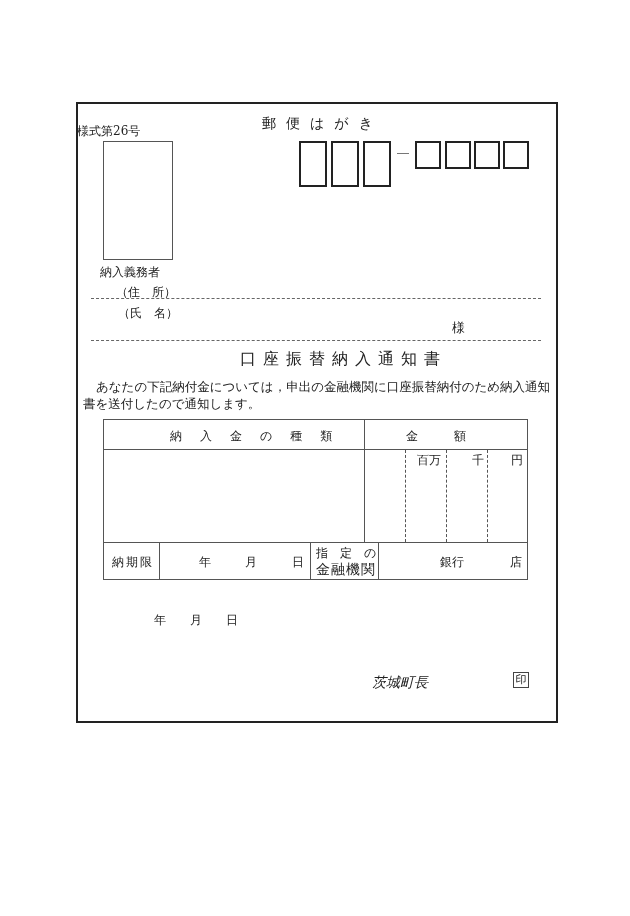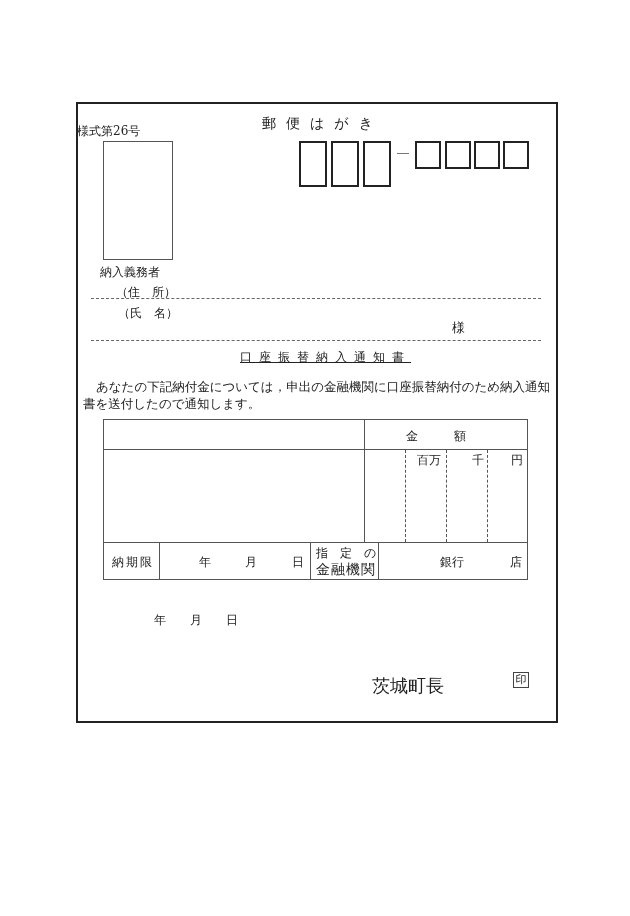--- a/index.html
+++ b/index.html
@@ -10,21 +10,21 @@
   .frame{left:76px;top:102px;width:478px;height:617px;border:2px solid #222;box-sizing:content-box;}
   .postcard-title{left:262px;top:115px;font-size:14px;letter-spacing:10px;}
   .stamp-box{left:103px;top:141px;width:68px;height:117px;border:1px solid #555;}
   .zip{position:absolute;border:2px solid #222;background:#fff;box-sizing:border-box;}
   .zip.big{width:28px;height:46px;top:141px;}
   .zip.small{width:26px;height:28px;top:141px;}
   .zip-dash{left:397px;top:153px;width:12px;height:1px;background:#777;}
   .label{font-size:12px;}
   .dotline{left:91px;width:450px;height:0;border-top:1px dashed #666;}
   .sama{left:452px;top:319px;font-size:13px;}
-  .doc-title{left:240px;top:349px;font-size:12px;letter-spacing:7px;text-decoration:underline;}
+  .doc-title{left:240px;top:349px;font-size:16px;letter-spacing:7px;}
   .body-text{left:83px;top:378px;width:470px;font-size:12.5px;line-height:17px;text-indent:13px;}
   .table{left:103px;top:419px;width:425px;height:161px;border:1px solid #555;box-sizing:border-box;}
   .hl{position:absolute;height:0;border-top:1px solid #555;}
   .vl{position:absolute;width:0;border-left:1px solid #555;}
   .vd{position:absolute;width:0;border-left:1px dashed #555;}
   .cell-text{position:absolute;font-size:12px;white-space:nowrap;}
   .seal{left:513px;top:672px;width:14px;height:14px;border:1px solid #444;font-size:11px;line-height:14px;text-align:center;}
 </style>
 </head>
 <body>
@@ -62,20 +62,21 @@
   <div class="hl" style="left:0;top:29px;width:423px;"></div>
   <div class="hl" style="left:0;top:122px;width:423px;"></div>
   <div class="vl" style="left:260px;top:0;height:122px;"></div>
   <div class="vd" style="left:301px;top:30px;height:92px;"></div>
   <div class="vd" style="left:342px;top:30px;height:92px;"></div>
   <div class="vd" style="left:383px;top:30px;height:92px;"></div>
   <div class="vl" style="left:55px;top:122px;height:38px;"></div>
   <div class="vl" style="left:206px;top:122px;height:38px;"></div>
   <div class="vl" style="left:274px;top:122px;height:38px;"></div>
 
+  <div class="cell-text" style="left:66px;top:8px;letter-spacing:3px;">納　入　金　の　種　類</div>
   <div class="cell-text" style="left:302px;top:8px;">金　　　額</div>
 
   <div class="cell-text" style="left:313px;top:32px;">百万</div>
   <div class="cell-text" style="left:368px;top:32px;">千</div>
   <div class="cell-text" style="left:407px;top:32px;">円</div>
 
   <div class="cell-text" style="left:8px;top:134px;letter-spacing:2px;">納期限</div>
   <div class="cell-text" style="left:95px;top:134px;">年</div>
   <div class="cell-text" style="left:141px;top:134px;">月</div>
   <div class="cell-text" style="left:188px;top:134px;">日</div>
@@ -84,14 +85,14 @@
   <div class="cell-text" style="left:212px;top:141px;font-size:14px;letter-spacing:1px;">金融機関</div>
 
   <div class="cell-text" style="left:336px;top:134px;">銀行</div>
   <div class="cell-text" style="left:406px;top:134px;">店</div>
 </div>
 
 <div class="abs label" style="left:154px;top:612px;">年</div>
 <div class="abs label" style="left:190px;top:612px;">月</div>
 <div class="abs label" style="left:226px;top:612px;">日</div>
 
-<div class="abs label" style="left:372px;top:674px;font-size:18px;">茨城町長</div>
+<div class="abs label" style="left:372px;top:674px;font-size:14px;font-style:italic;">茨城町長</div>
 <div class="abs seal">印</div>
 
 </body></html>

